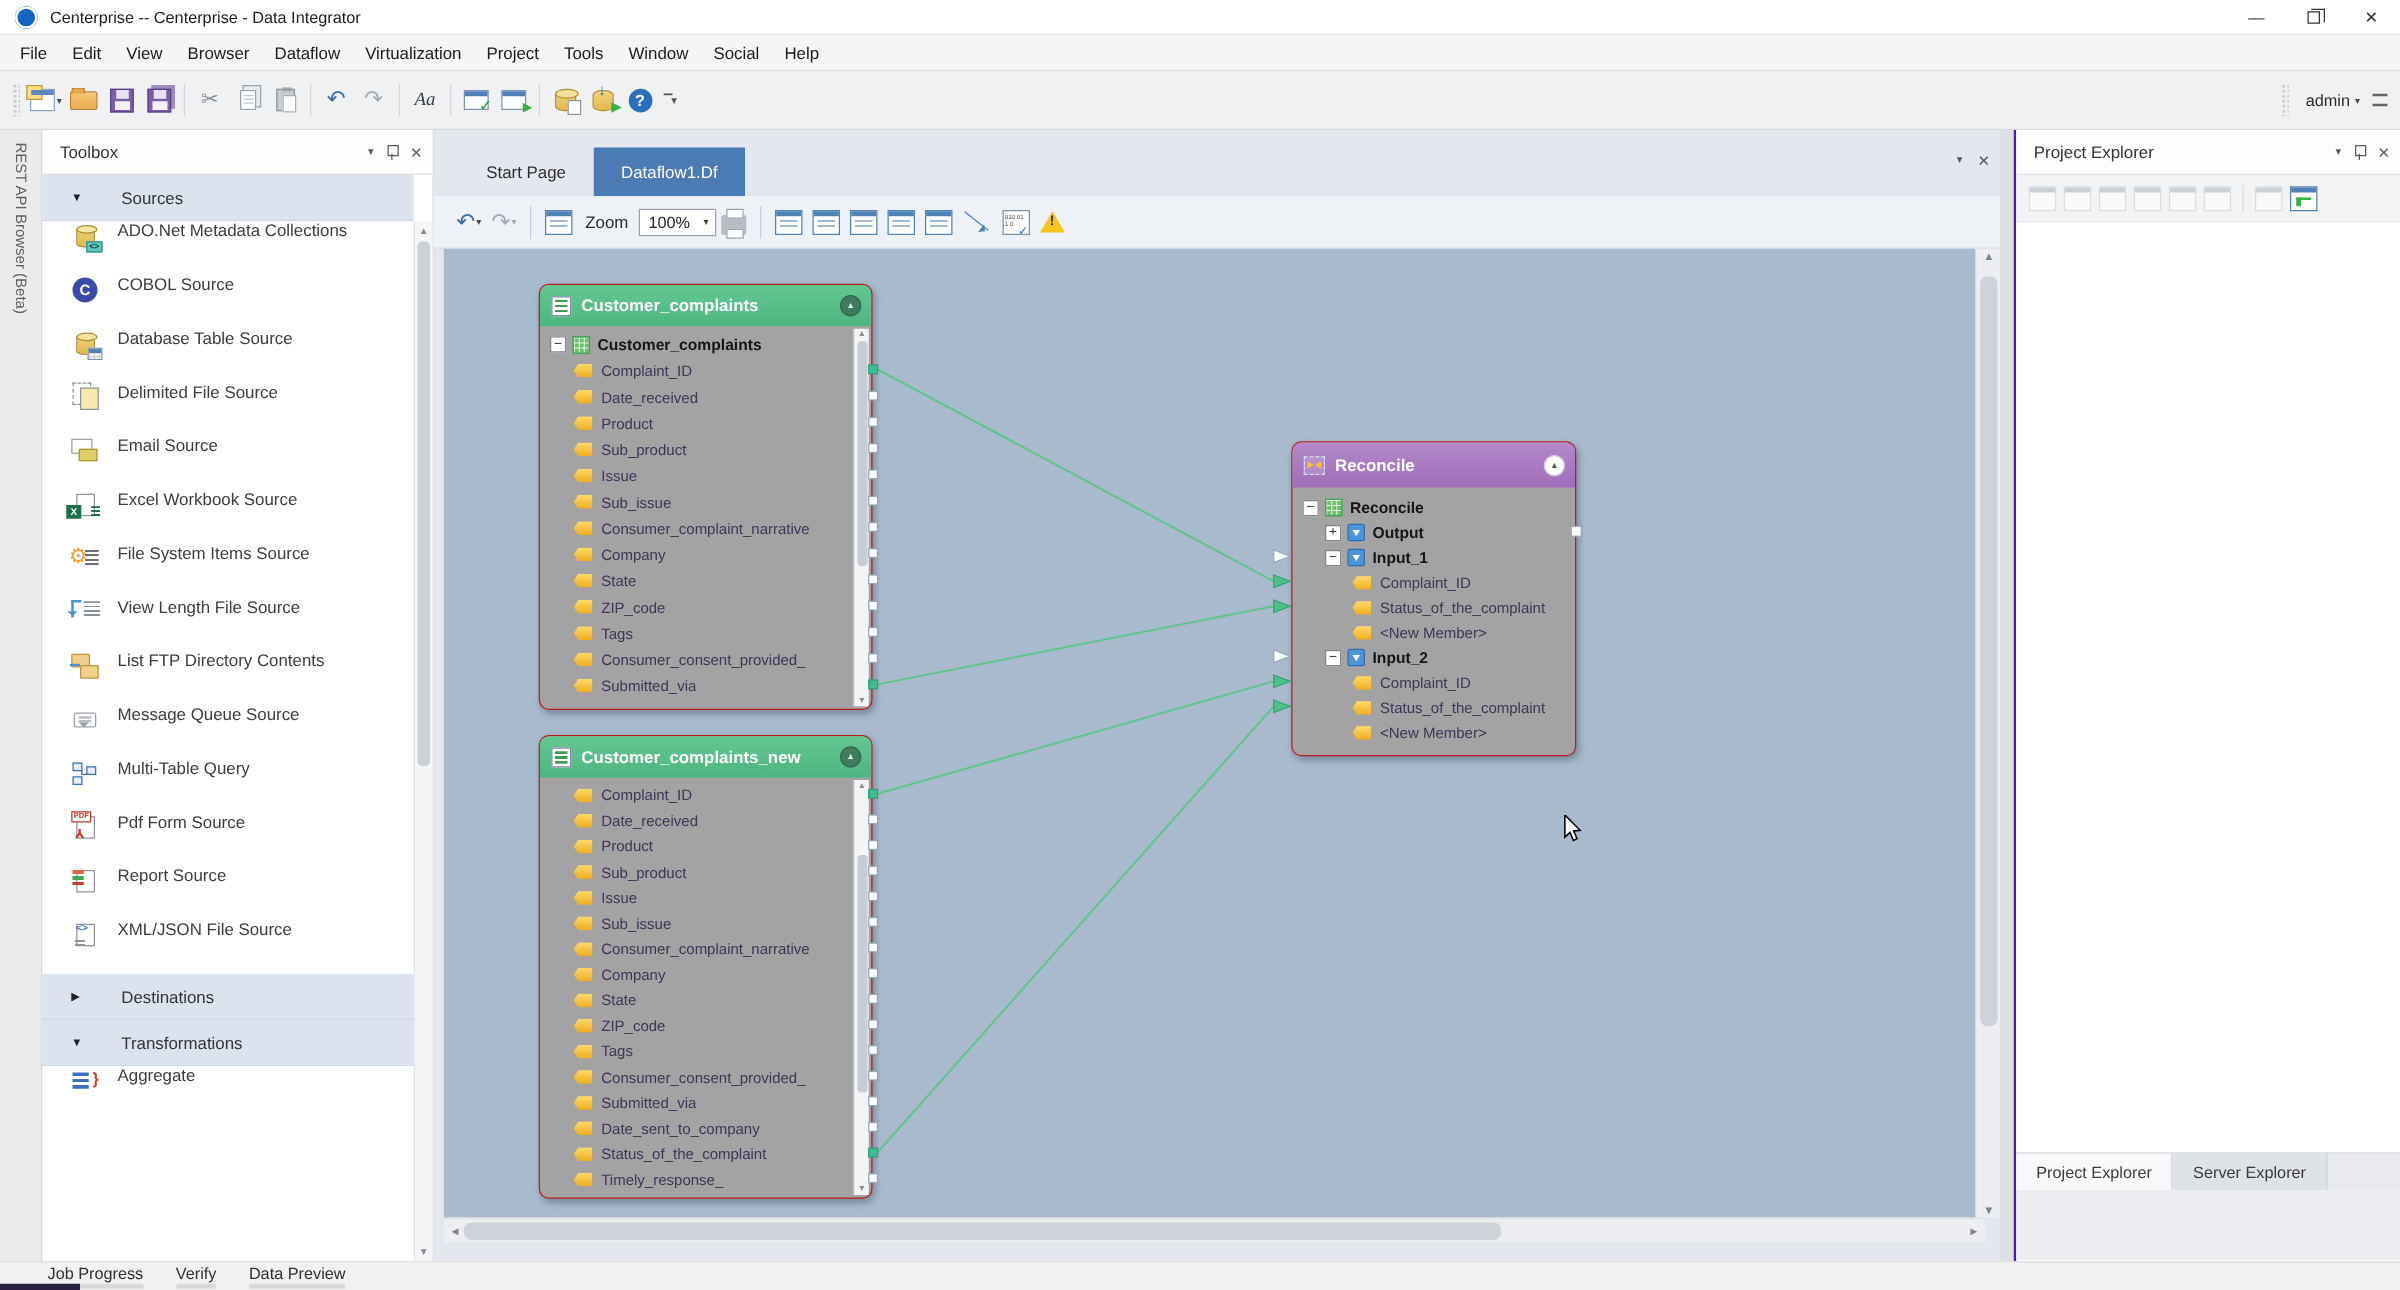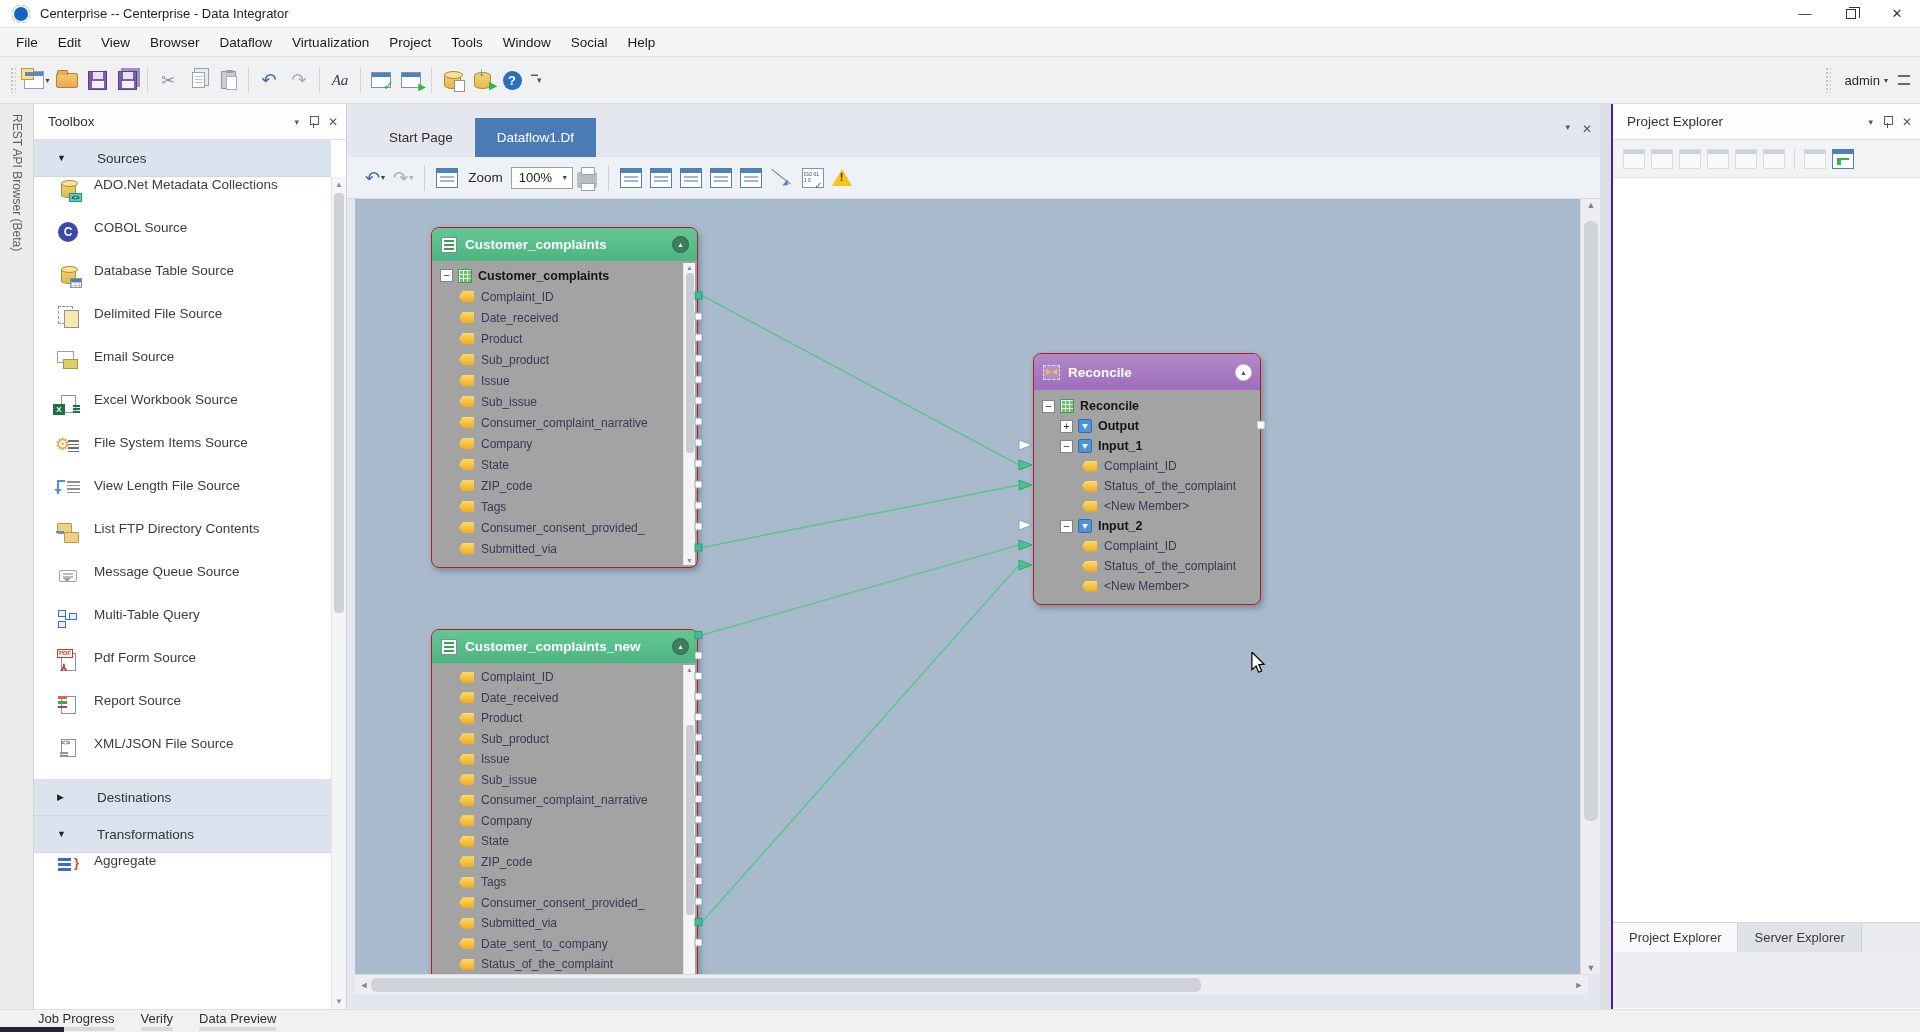--- a/index.html
+++ b/index.html
@@ -228,21 +228,21 @@
     background-size:4px 4px;}
   .bold-lbl{font-weight:bold;color:#151515;font-size:12.5px;white-space:nowrap;}
   .field-lbl{white-space:nowrap;}
   .indent-root{padding-left:8px;} .indent-field{padding-left:27px;}
   .node-scroll{position:absolute;right:2px;top:2px;bottom:2px;width:12px;background:#f3f4f6;border-left:1px solid #e2e4e7;}
   .node-scroll .arr{position:absolute;left:0;width:100%;text-align:center;font-size:7px;color:#8a8f96;}
   .node-scroll .thumb{position:absolute;left:2px;width:8px;background:#c8cdd3;border-radius:3px;}
 
   #node-complaints{left:76px;top:28px;width:267px;}
   #node-complaints .node-body{height:306px;}
-  #node-complaints-new{left:76px;top:389px;width:267px;margin-top:41px;}
+  #node-complaints-new{left:76px;top:389px;width:267px;}
   #node-complaints-new .node-body{height:336px;}
   #node-reconcile{left:678px;top:154px;width:228px;}
   #node-reconcile .node-body{height:214px;padding-top:6px;}
   #node-reconcile .tree-row{height:20px;}
 
   .cursor{position:absolute;left:894px;top:453px;z-index:9;}
 
   
   .hscroll{position:absolute;left:0;top:870px;width:1233px;height:20px;background:#eceef1;border-top:1px solid #d8dadd;}
   .hscroll .arr{position:absolute;top:0;width:18px;height:20px;text-align:center;font-size:9px;color:#7d828a;line-height:20px;}

